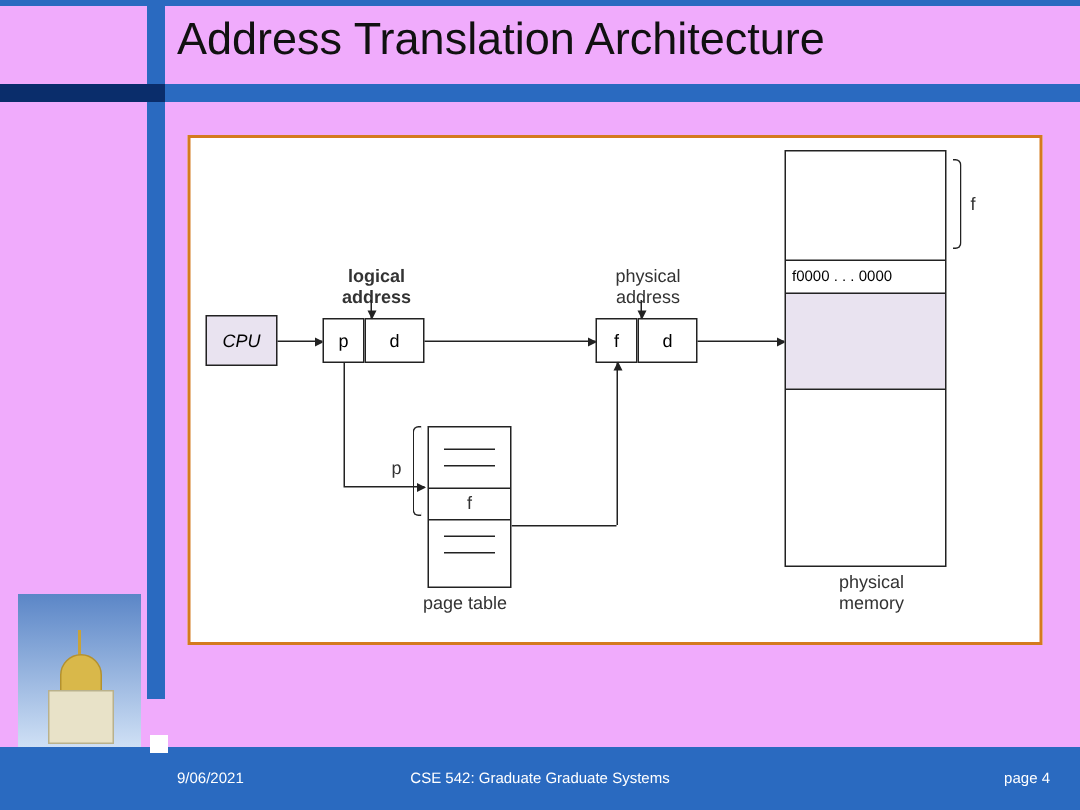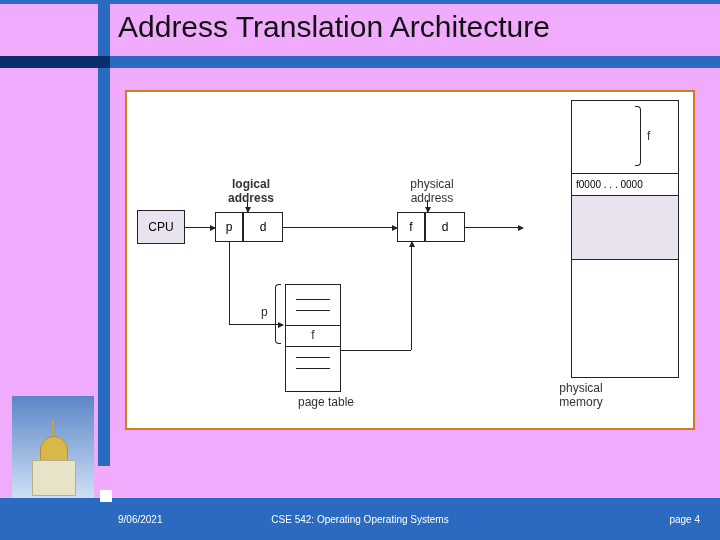--- a/index.html
+++ b/index.html
@@ -92,20 +92,21 @@
     font-size: 12px;
     color: #333;
     text-align: center;
     line-height: 1.15;
     white-space: pre;
   }
 
   
   .cpu {
     background: #e9e3f0;
+    font-style: italic;
   }
 
   
   .phys-col {
     border: 1px solid #222;
     background: #fff;
   }
   .phys-row {
     border-top: 1px solid #222;
     font-size: 10px;
@@ -290,42 +291,42 @@
     <div class="abs pt-outer" style="left:158px; top:192px; width:56px; height:108px;">
       <div class="pt-short" style="margin-top:14px; border-top:1px solid #222; height:0;"></div>
       <div class="pt-short" style="margin-top:10px; border-top:1px solid #222; height:0;"></div>
 
       <div style="margin-top:14px; height:22px; border-top:1px solid #222; border-bottom:1px solid #222; display:flex; align-items:center; justify-content:center; background:#fff;">
         <span class="lbl">f</span>
       </div>
       <div class="pt-short" style="margin-top:10px; border-top:1px solid #222; height:0;"></div>
       <div class="pt-short" style="margin-top:10px; border-top:1px solid #222; height:0;"></div>
     </div>
-    <div class="abs lbl" style="left:168px; top:304px; width:62px;">page table</div>
+    <div class="abs lbl" style="left:152px; top:304px; width:62px;">page table</div>
 
     <div class="abs hline arrow-r" style="left:338px; top:135px; width:58px;"></div>
 
-    <div class="abs phys-col" style="left:396px; top:8px; width:108px; height:278px;margin-left:48px;">
+    <div class="abs phys-col" style="left:396px; top:8px; width:108px; height:278px;">
       <div style="height:72px;"></div>
       <div class="phys-row" style="height:22px;">
         <span>f0000 . . . 0000</span>
       </div>
       <div class="phys-row shade" style="height:64px;"></div>
       <div style="border-top:1px solid #222; height:0;"></div>
     </div>
     <div class="abs lbl" style="left:414px; top:290px; width:80px;">physical
 memory</div>
 
     <div class="abs brace-r" style="left:508px; top:14px; width:6px; height:60px;"></div>
     <div class="abs lbl" style="left:520px; top:38px;">f</div>
 
   </div>
 
   <div class="footer-sep"></div>
   <div class="footer">
     <div class="date">9/06/2021</div>
-    <div class="mid">CSE 542: Operating Operating Systems</div>
+    <div class="mid">CSE 542: Graduate Graduate Systems</div>
     <div class="pg">page 4</div>
   </div>
 
   <div style="position:absolute; left:100px; top:490px; width:12px; height:12px; background:#fff;"></div>
 
 </div>
 
 </body></html>

